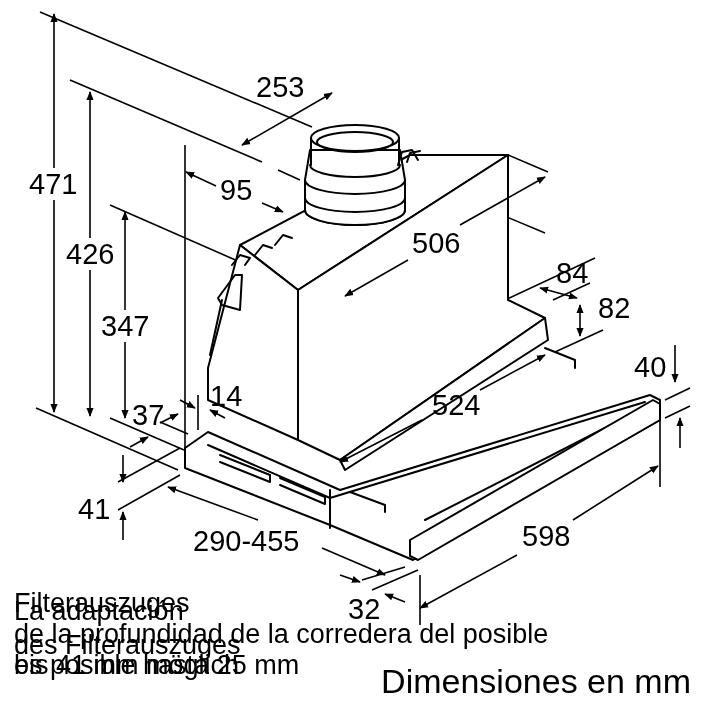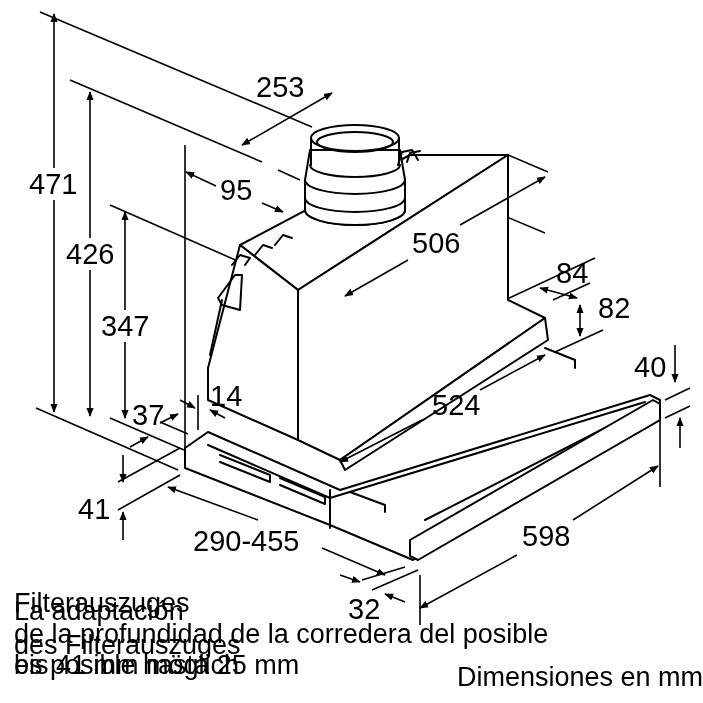--- a/index.html
+++ b/index.html
@@ -5,21 +5,21 @@
   html, body { margin: 0; padding: 0; background: #ffffff; }
   body { width: 703px; height: 703px; position: relative; overflow: hidden; font-family: "Liberation Sans", sans-serif; color: #000; }
   svg.drawing { position: absolute; left: 0; top: 0; width: 703px; height: 703px; }
   svg.drawing text { font-family: "Liberation Sans", sans-serif; font-size: 29px; fill: #000; }
   .ln { stroke: #000; stroke-width: 2; fill: none; stroke-linejoin: round; stroke-linecap: round; }
   .thin { stroke: #000; stroke-width: 1.6; fill: none; }
   .face { fill: #fff; stroke: #000; stroke-width: 2; stroke-linejoin: round; }
   .arrow { fill: #000; stroke: none; }
   .note { position: absolute; font-size: 27px; line-height: 31px; white-space: nowrap; color: #000; }
   .note span { position: absolute; left: 0; top: 0; white-space: nowrap; }
-  .units { position: absolute; right: 0; top: 662px; font-size: 27px; white-space: nowrap; }
+  .units { position: absolute; right: 12px; top: 662px; font-size: 34px; white-space: nowrap; }
 </style>
 </head>
 <body>
 
 <svg class="drawing" viewBox="0 0 703 703" xmlns="http://www.w3.org/2000/svg">
   <defs>
     <marker id="ah" viewBox="0 0 10 10" refX="9" refY="5" markerWidth="9" markerHeight="9" orient="auto-start-reverse" markerUnits="userSpaceOnUse">
       <path d="M0,1 L10,5 L0,9 Z" class="arrow"></path>
     </marker>
   </defs>

